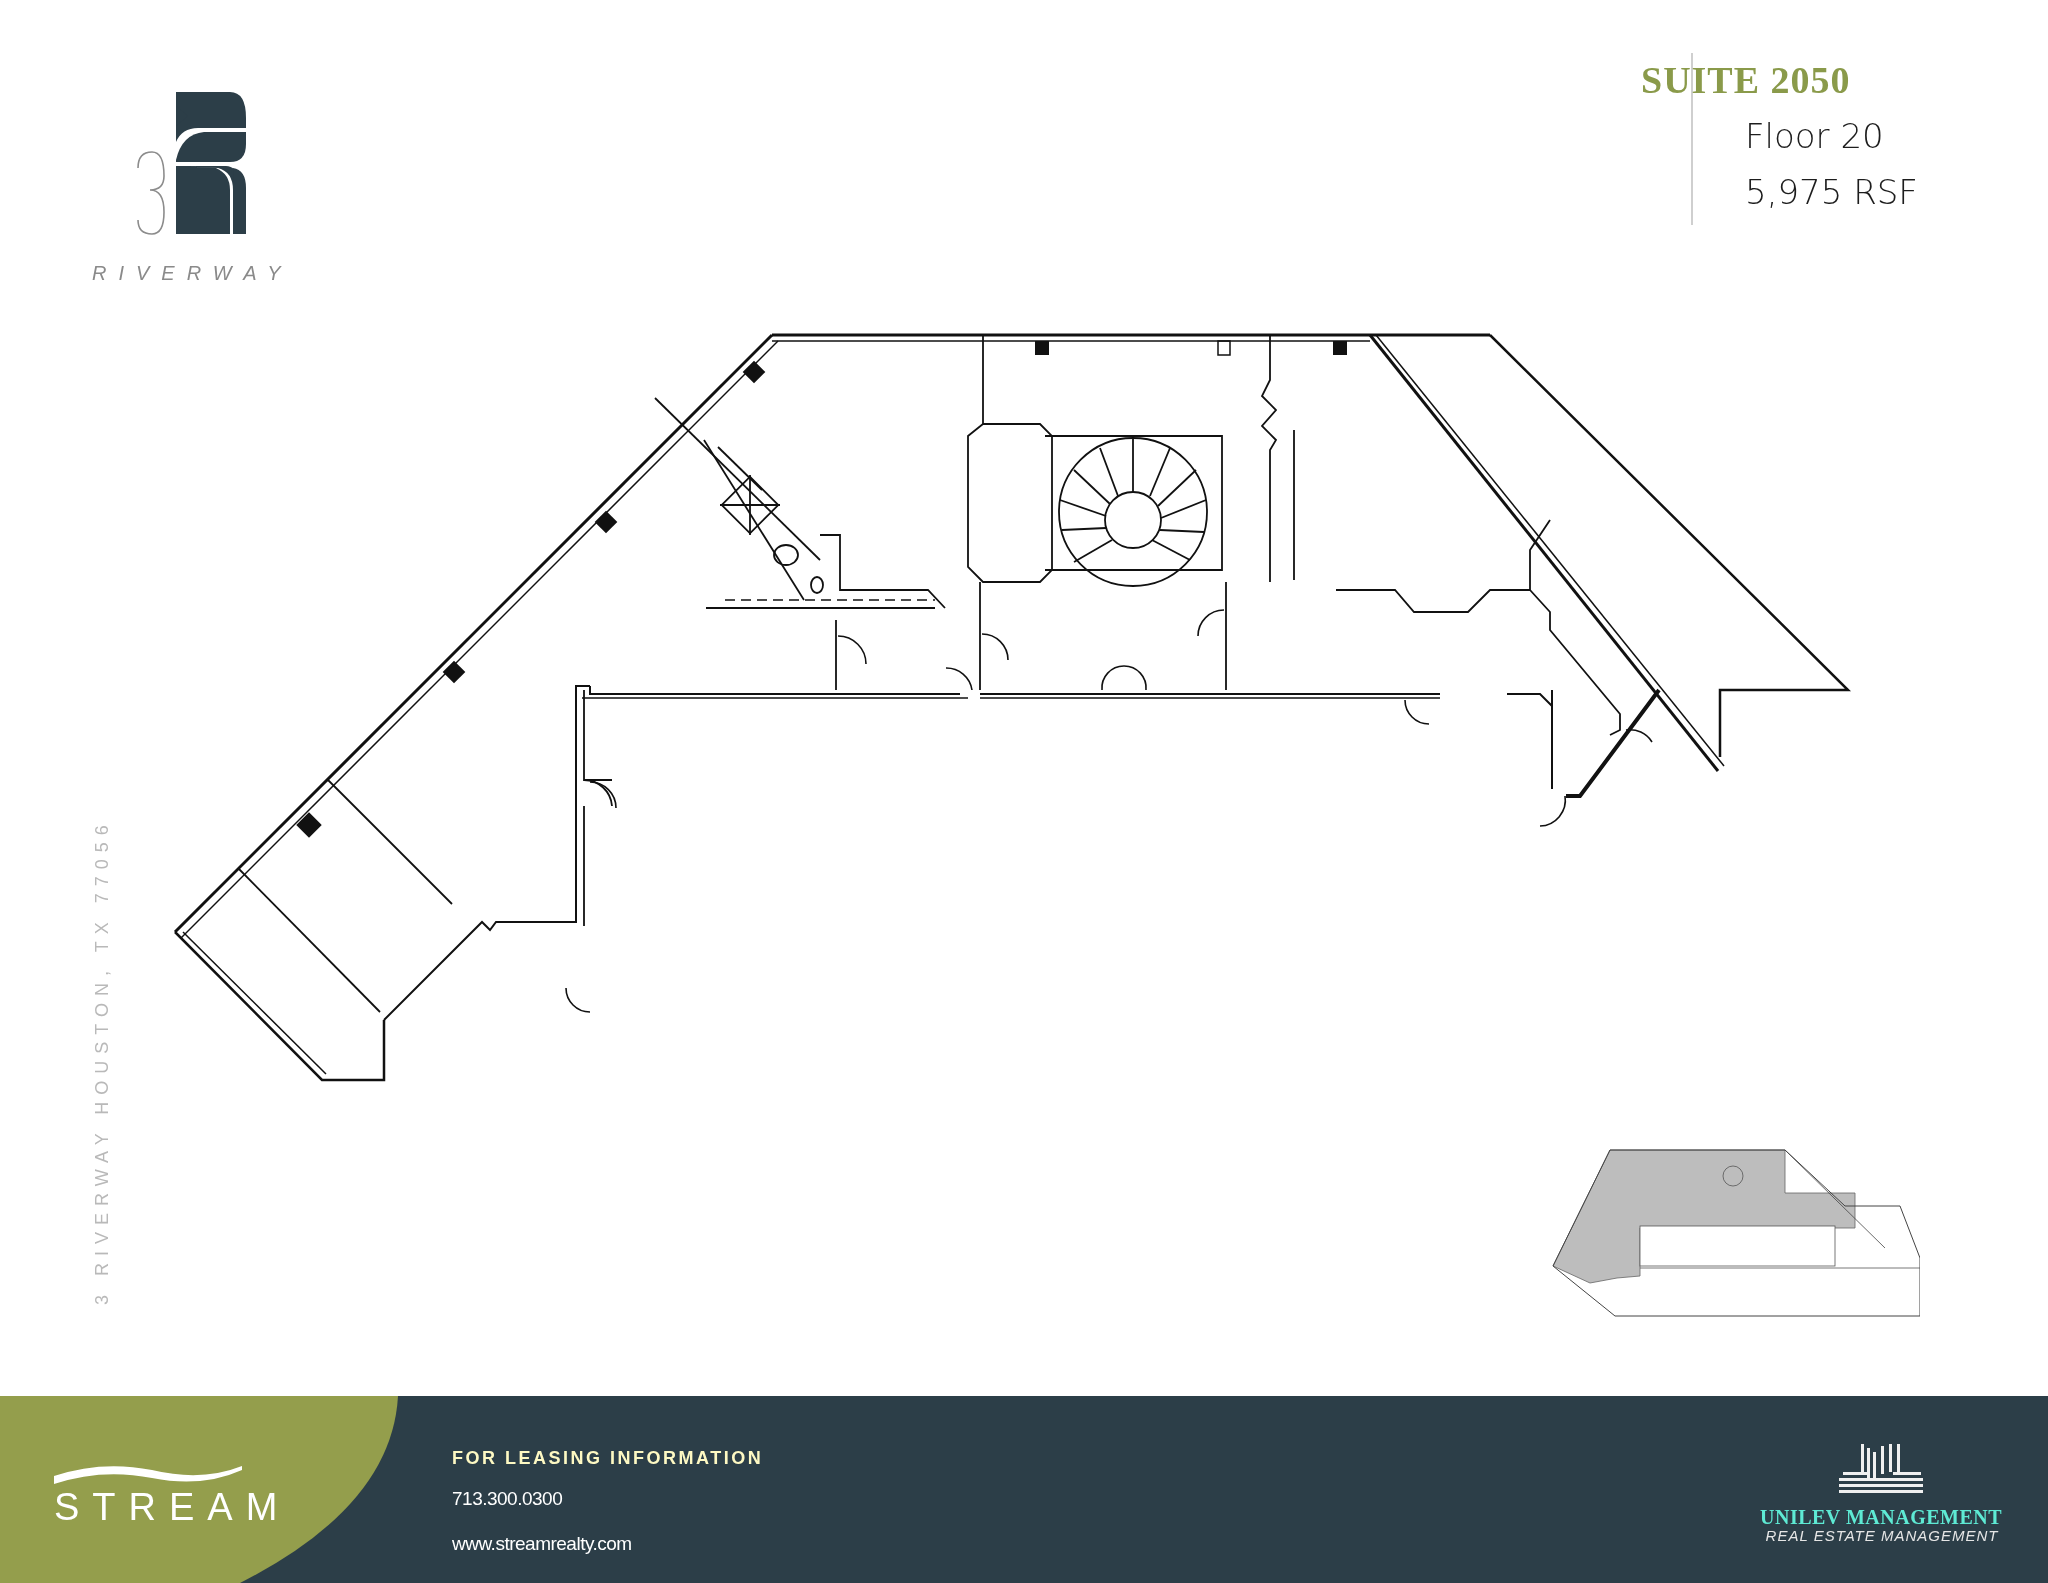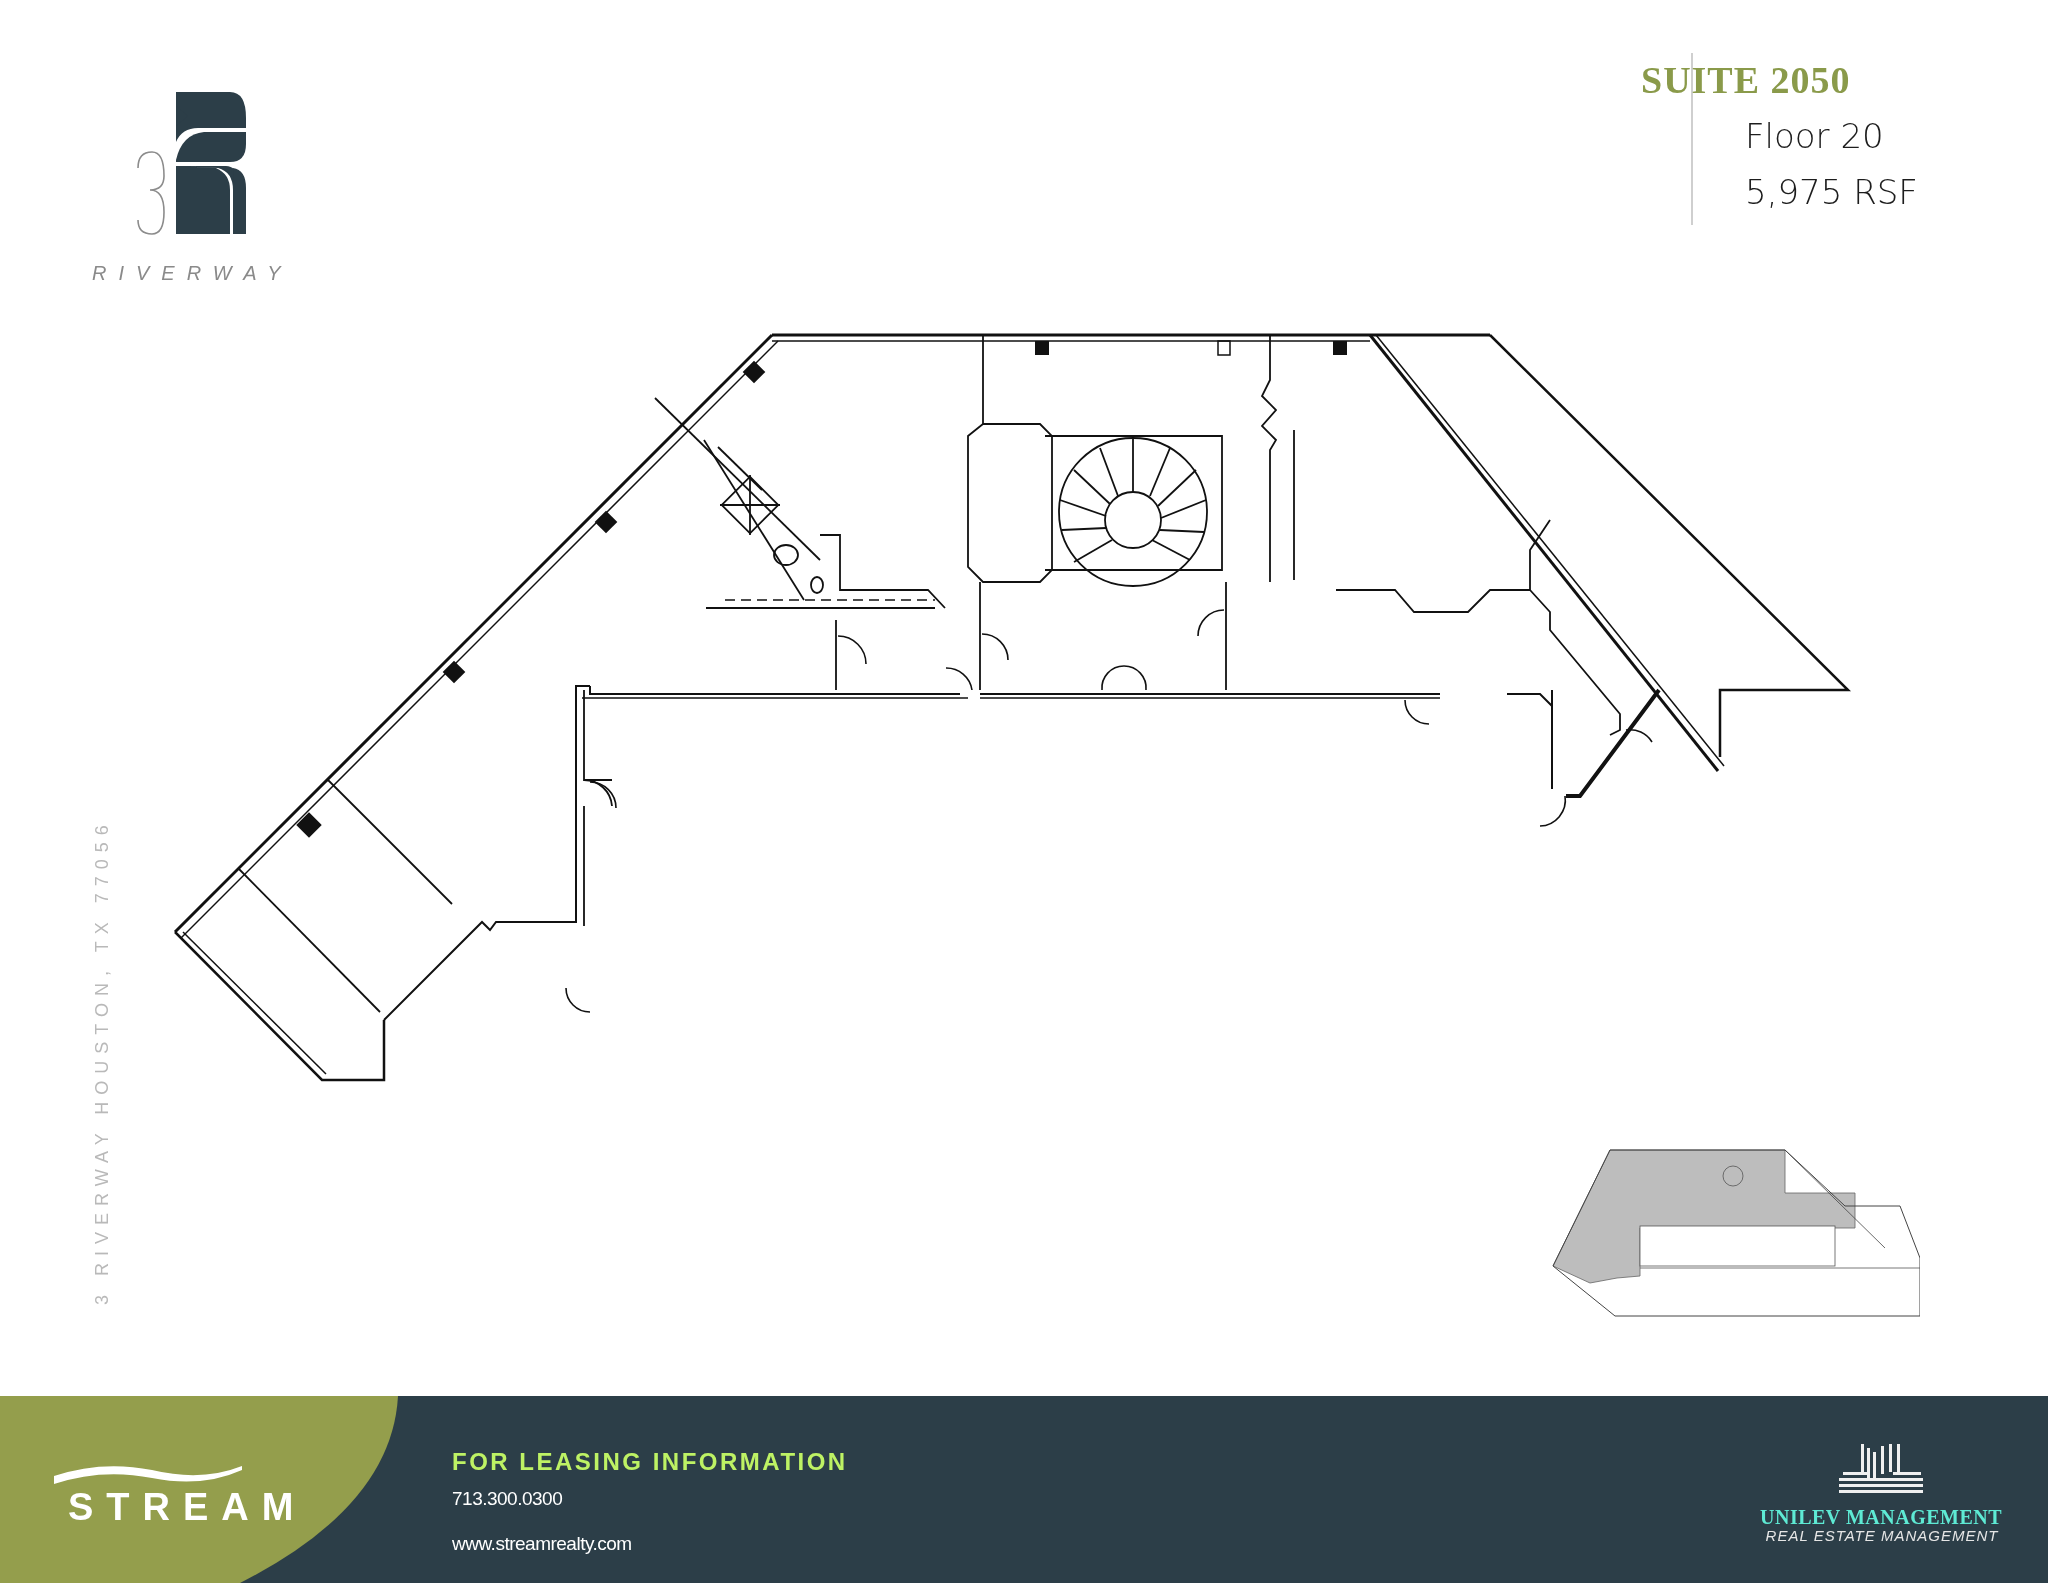--- a/index.html
+++ b/index.html
@@ -23,22 +23,22 @@
   #floor-plan { left:0; top:0; width:2048px; height:1400px; }
 
   
   #key-plan { left:1545px; top:1148px; width:375px; height:170px; }
 
   
   #footer { left:0; top:1396px; width:2048px; height:187px; background:#2c3e48; overflow:hidden; }
   #footer-green { left:0; top:0; width:420px; height:187px; }
   #stream-logo { left:52px; top:62px; width:200px; height:80px; }
   #stream-wave { left:0; top:0; width:200px; height:30px; }
-  #stream-text { left:16px; top:28px; font-size:38px; font-weight:700; color:#ffffff; letter-spacing:13px; }
-  #leasing-title { left:452px; top:52px; font-size:24px; font-weight:700; color:#bef264; letter-spacing:2.5px; }
+  #stream-text { left:2px; top:28px; font-size:38px; font-weight:400; color:#ffffff; letter-spacing:13px; }
+  #leasing-title { left:452px; top:52px; font-size:18px; font-weight:700; color:#fef9c3; letter-spacing:2.5px; }
   #leasing-phone { left:452px; top:92px; font-size:19px; color:#ffffff; letter-spacing:-0.5px; }
   #leasing-url { left:452px; top:117px; font-size:19px; color:#ffffff; letter-spacing:-0.5px;margin-top:20px; }
   #unilev-logo { left:1837px; top:44px; width:90px; height:56px; }
   #unilev-name { left:1760px; top:110px; width:244px; text-align:left; font-family:"Liberation Serif", serif; font-weight:700; font-size:20px; color:#5eead4; letter-spacing:0.5px; }
   #unilev-sub { left:1760px; top:131px; width:244px; text-align:center; font-size:15px; color:#e6e6e6; letter-spacing:1px;font-style:italic; }
 </style>
 </head>
 <body>
 
 <svg id="brand-mark" class="abs" viewBox="0 0 130 160">

